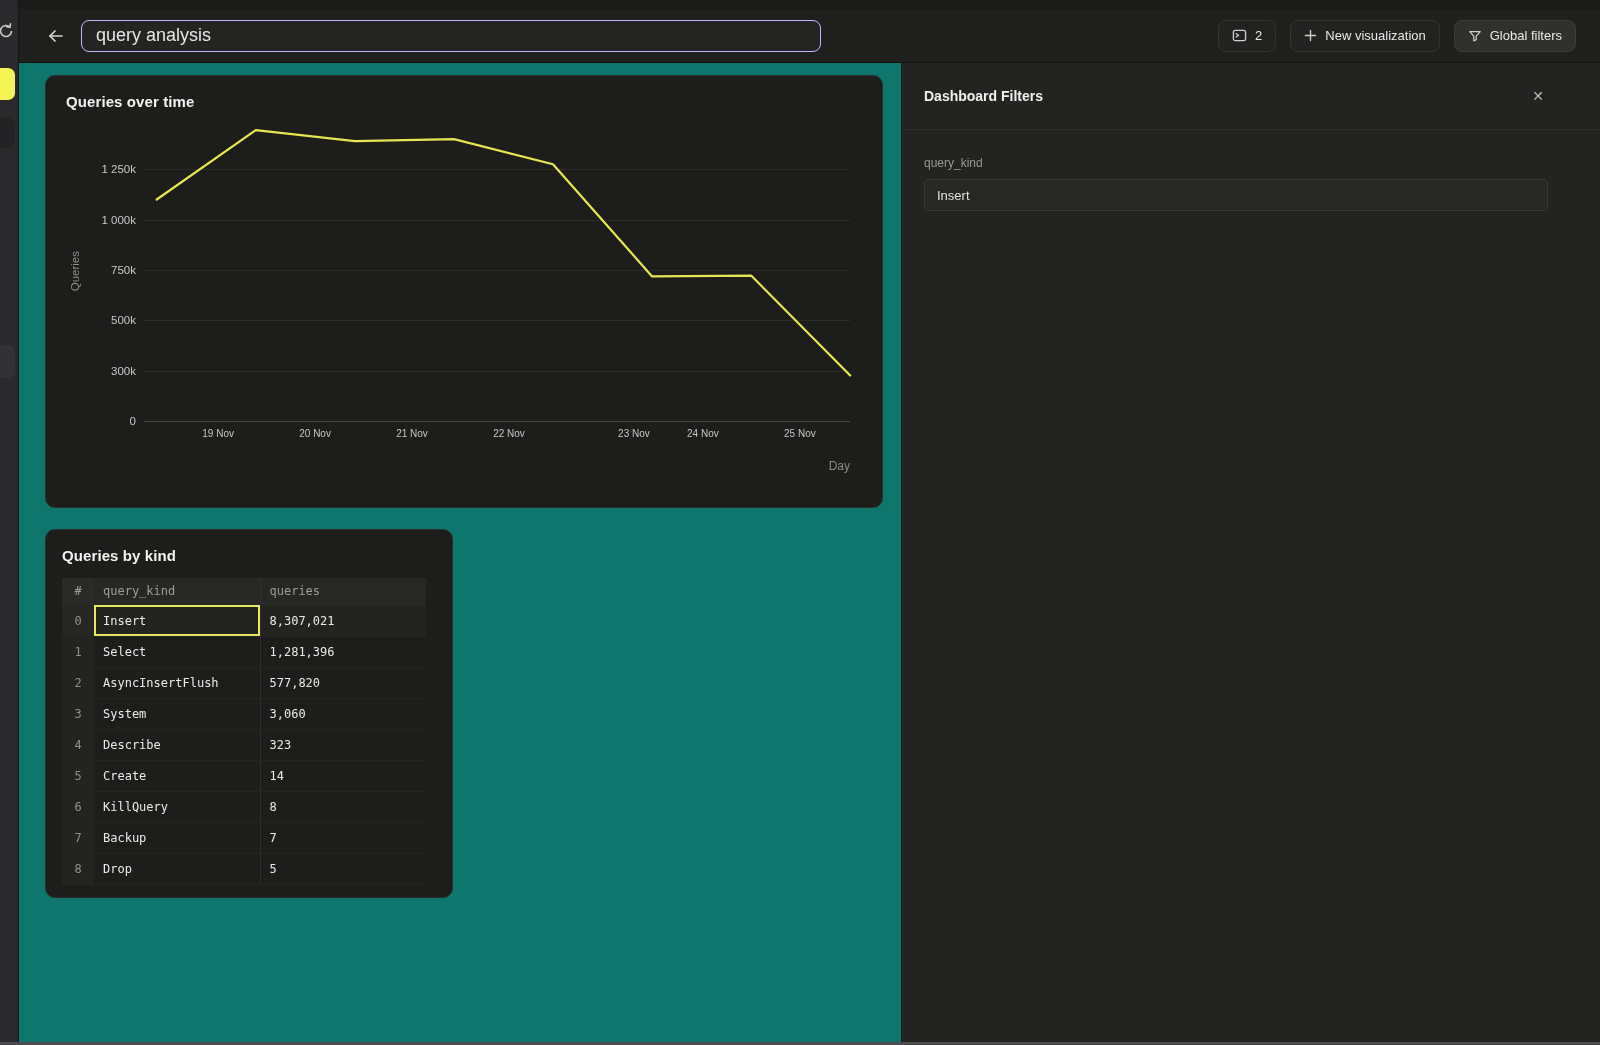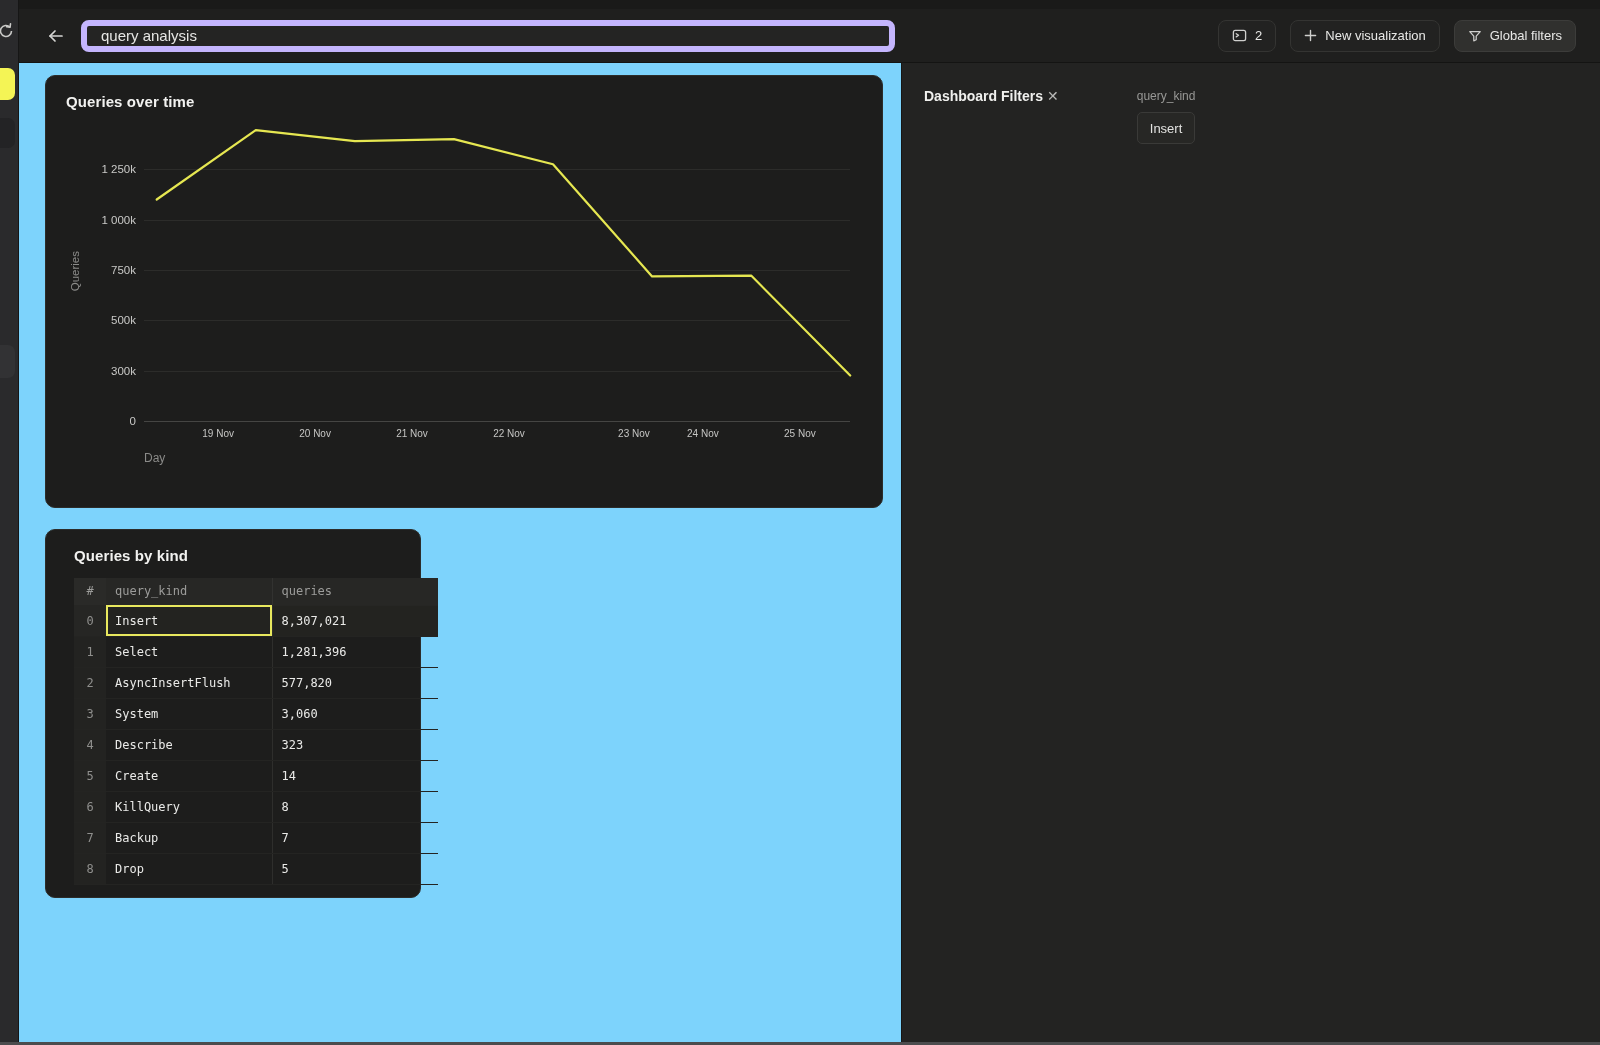--- a/index.html
+++ b/index.html
@@ -18,72 +18,72 @@
   .sb-tile.t3 { top:345px; height:33px; background:#323234; }
 
   .col { flex:1; display:flex; flex-direction:column; min-width:0; }
 
   
   .topstrip { height:9px; background:#1a1a19; }
   .topbar { height:54px; background:#1f1f1e; border-bottom:1px solid #141413;
             display:flex; align-items:center; padding:0 24px 0 26px; gap:14px; }
   .back-btn { width:22px; height:22px; display:flex; align-items:center; justify-content:center;
               color:#d6d6d4; cursor:pointer; flex:0 0 auto; }
-  .title-input { width:814px; height:32px; background:#242423; border:6px solid #c4b5fd;
-                 border-radius:8px; color:#e6e6e4; font-size:15px; padding:0 14px; outline:none; }
+  .title-input { width:740px; height:32px; background:#242423; border:1px solid #c4b5fd;
+                 border-radius:8px; color:#e6e6e4; font-size:18px; padding:0 14px; outline:none; }
   .tb-spacer { flex:1; }
   .tb-btn { height:32px; display:inline-flex; align-items:center; gap:8px; padding:0 13px;
             background:#222221; border:1px solid #343432; border-radius:8px; color:#e8e8e6;
             font-size:13px; cursor:pointer; white-space:nowrap; }
   .tb-btn .ic { display:flex; color:#cfcfcd; }
   .tb-btn.active { background:#30302e; border-color:#3c3c3a; }
 
   
   .content { flex:1; display:flex; min-height:0; }
-  .main { width:882px; flex:0 0 882px; background:#7dd3fc; padding:12px 18px 0 26px; }
+  .main { width:882px; flex:0 0 882px; background:#0f766e; padding:12px 18px 0 26px; }
 
   .card { background:#1d1d1c; border:1px solid #2c2c2a; border-radius:10px; }
   .card-title { font-size:15px; font-weight:bold; color:#f2f2f0; letter-spacing:.1px; }
 
   
   .chart-card { width:838px; height:433px; padding:17px 20px 16px; }
   .chart-sub { font-size:13px; font-weight:bold; color:#f2f2f0; margin-top:7px; }
   .chart-wrap { display:flex; margin-top:11px; height:300px; }
   .y-axis-title { width:18px; display:flex; align-items:center; justify-content:center;
                   color:#8b8b89; font-size:11.5px; }
   .y-axis-title span { writing-mode:vertical-rl; transform:rotate(180deg); }
   .y-ticks { position:relative; width:60px; flex:0 0 60px; }
   .y-ticks .ytick { position:absolute; right:8px; transform:translateY(-50%);
                     font-size:11.5px; color:#c9c9c7; white-space:nowrap; }
   .plot { position:relative; flex:1; margin-right:12px; }
   .plot .gridline { position:absolute; left:0; right:0; height:1px; background:#2c2c2a; }
   .plot .gridline.baseline { background:#454543; }
   .plot svg { position:absolute; inset:0; width:100%; height:100%; overflow:visible; }
   .x-labels { position:relative; height:18px; margin:7px 12px 0 78px; }
   .x-labels .xtick { position:absolute; transform:translateX(-50%); font-size:10px; color:#c6c6c4; white-space:nowrap; }
-  .x-axis-title { margin:5px 12px 0 78px; text-align:left; color:#8b8b89; font-size:12px; }
-
-  
-  .table-card { width:376px; height:369px; margin-top:21px; padding:17px 28px; }
+  .x-axis-title { margin:13px 12px 0 78px; text-align:right; color:#8b8b89; font-size:12px; }
+
+  
+  .table-card { width:408px; height:369px; margin-top:21px; padding:17px 16px; }
   .qtable { margin-top:14px; width:364px; border-collapse:collapse; table-layout:fixed;
             font-family:"DejaVu Sans Mono", monospace; font-size:12px; }
   .qtable col.c-idx { width:32px; } .qtable col.c-kind { width:166px; } .qtable col.c-val { width:166px; }
   .qtable th { background:#272725; color:#9c9c9a; font-weight:normal; text-align:left;
                height:27px; padding:0 0 0 9px; border-bottom:1px solid #262624; }
   .qtable th.idx { text-align:center; padding:0; color:#9c9c9a; background:#2a2a28; }
   .qtable th.val { border-left:1px solid #323230; }
   .qtable td { height:31px; padding:0 0 0 9px; border-bottom:1px solid #242422; color:#eaeae8; }
   .qtable td.idx { background:#232321; color:#8f8f8d; text-align:center; padding:0; }
   .qtable td.val { border-left:1px solid #2e2e2c; }
   .qtable tr.highlight td { background:#232320; }
   .qtable tr.highlight td.idx { background:#262624; }
   .qtable td.selected { outline:2px solid #e8e85e; outline-offset:-2px; }
 
   
-  .filters { flex:1; background:#232322; border-left:1px solid #161615; display:flex; flex-direction:row; }
+  .filters { flex:1; background:#232322; border-left:1px solid #161615; display:flex; flex-direction:column; }
   .filters-head { height:66px; display:flex; align-items:center; justify-content:space-between;
                   padding:0 52px 0 22px; }
   .filters-title { font-size:14px; font-weight:bold; color:#f0f0ee; }
   .close-btn { color:#b8b8b6; font-size:14px; line-height:1; cursor:pointer; padding:4px; }
   .filters-divider { height:1px; background:#2e2e2c; }
   .filters-body { padding:26px 52px 0 22px; }
   .field-label { font-size:12px; color:#989896; margin-bottom:9px; }
   .field-select { height:32px; background:#272725; border:1px solid #3a3a38; border-radius:5px;
                   display:flex; align-items:center; padding:0 12px; color:#e2e2e0; font-size:13px; cursor:pointer; }
 

